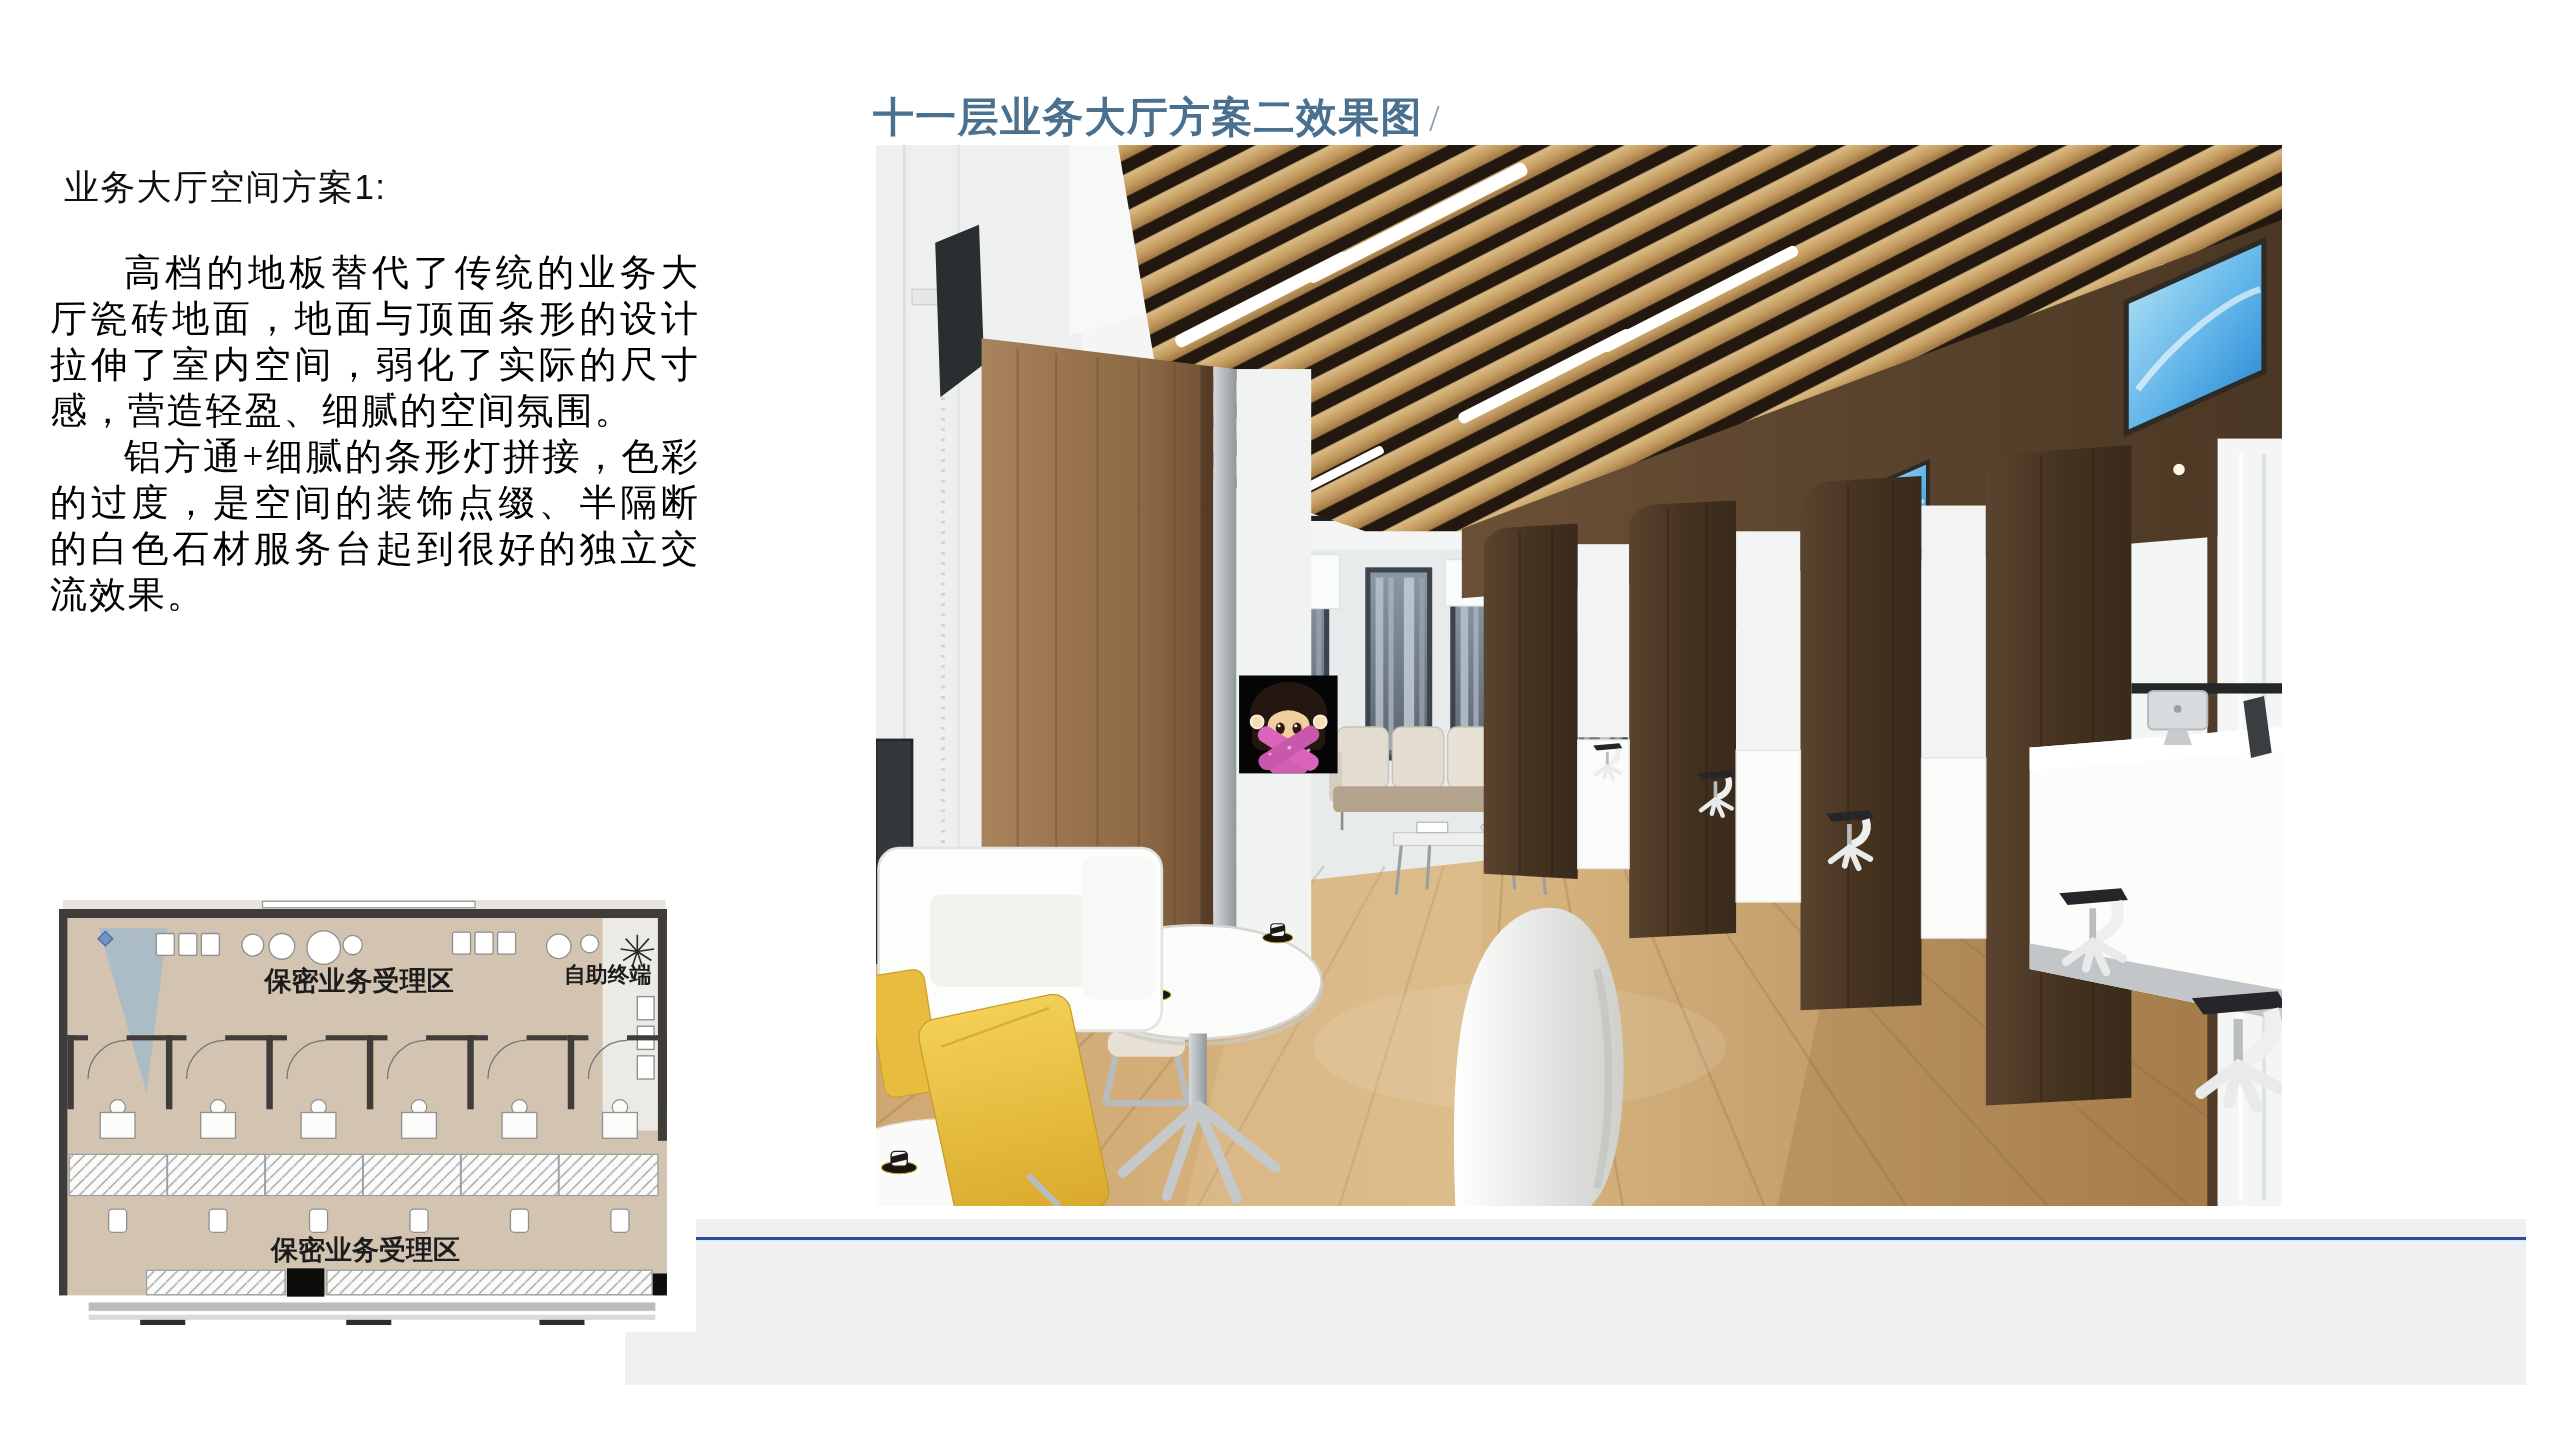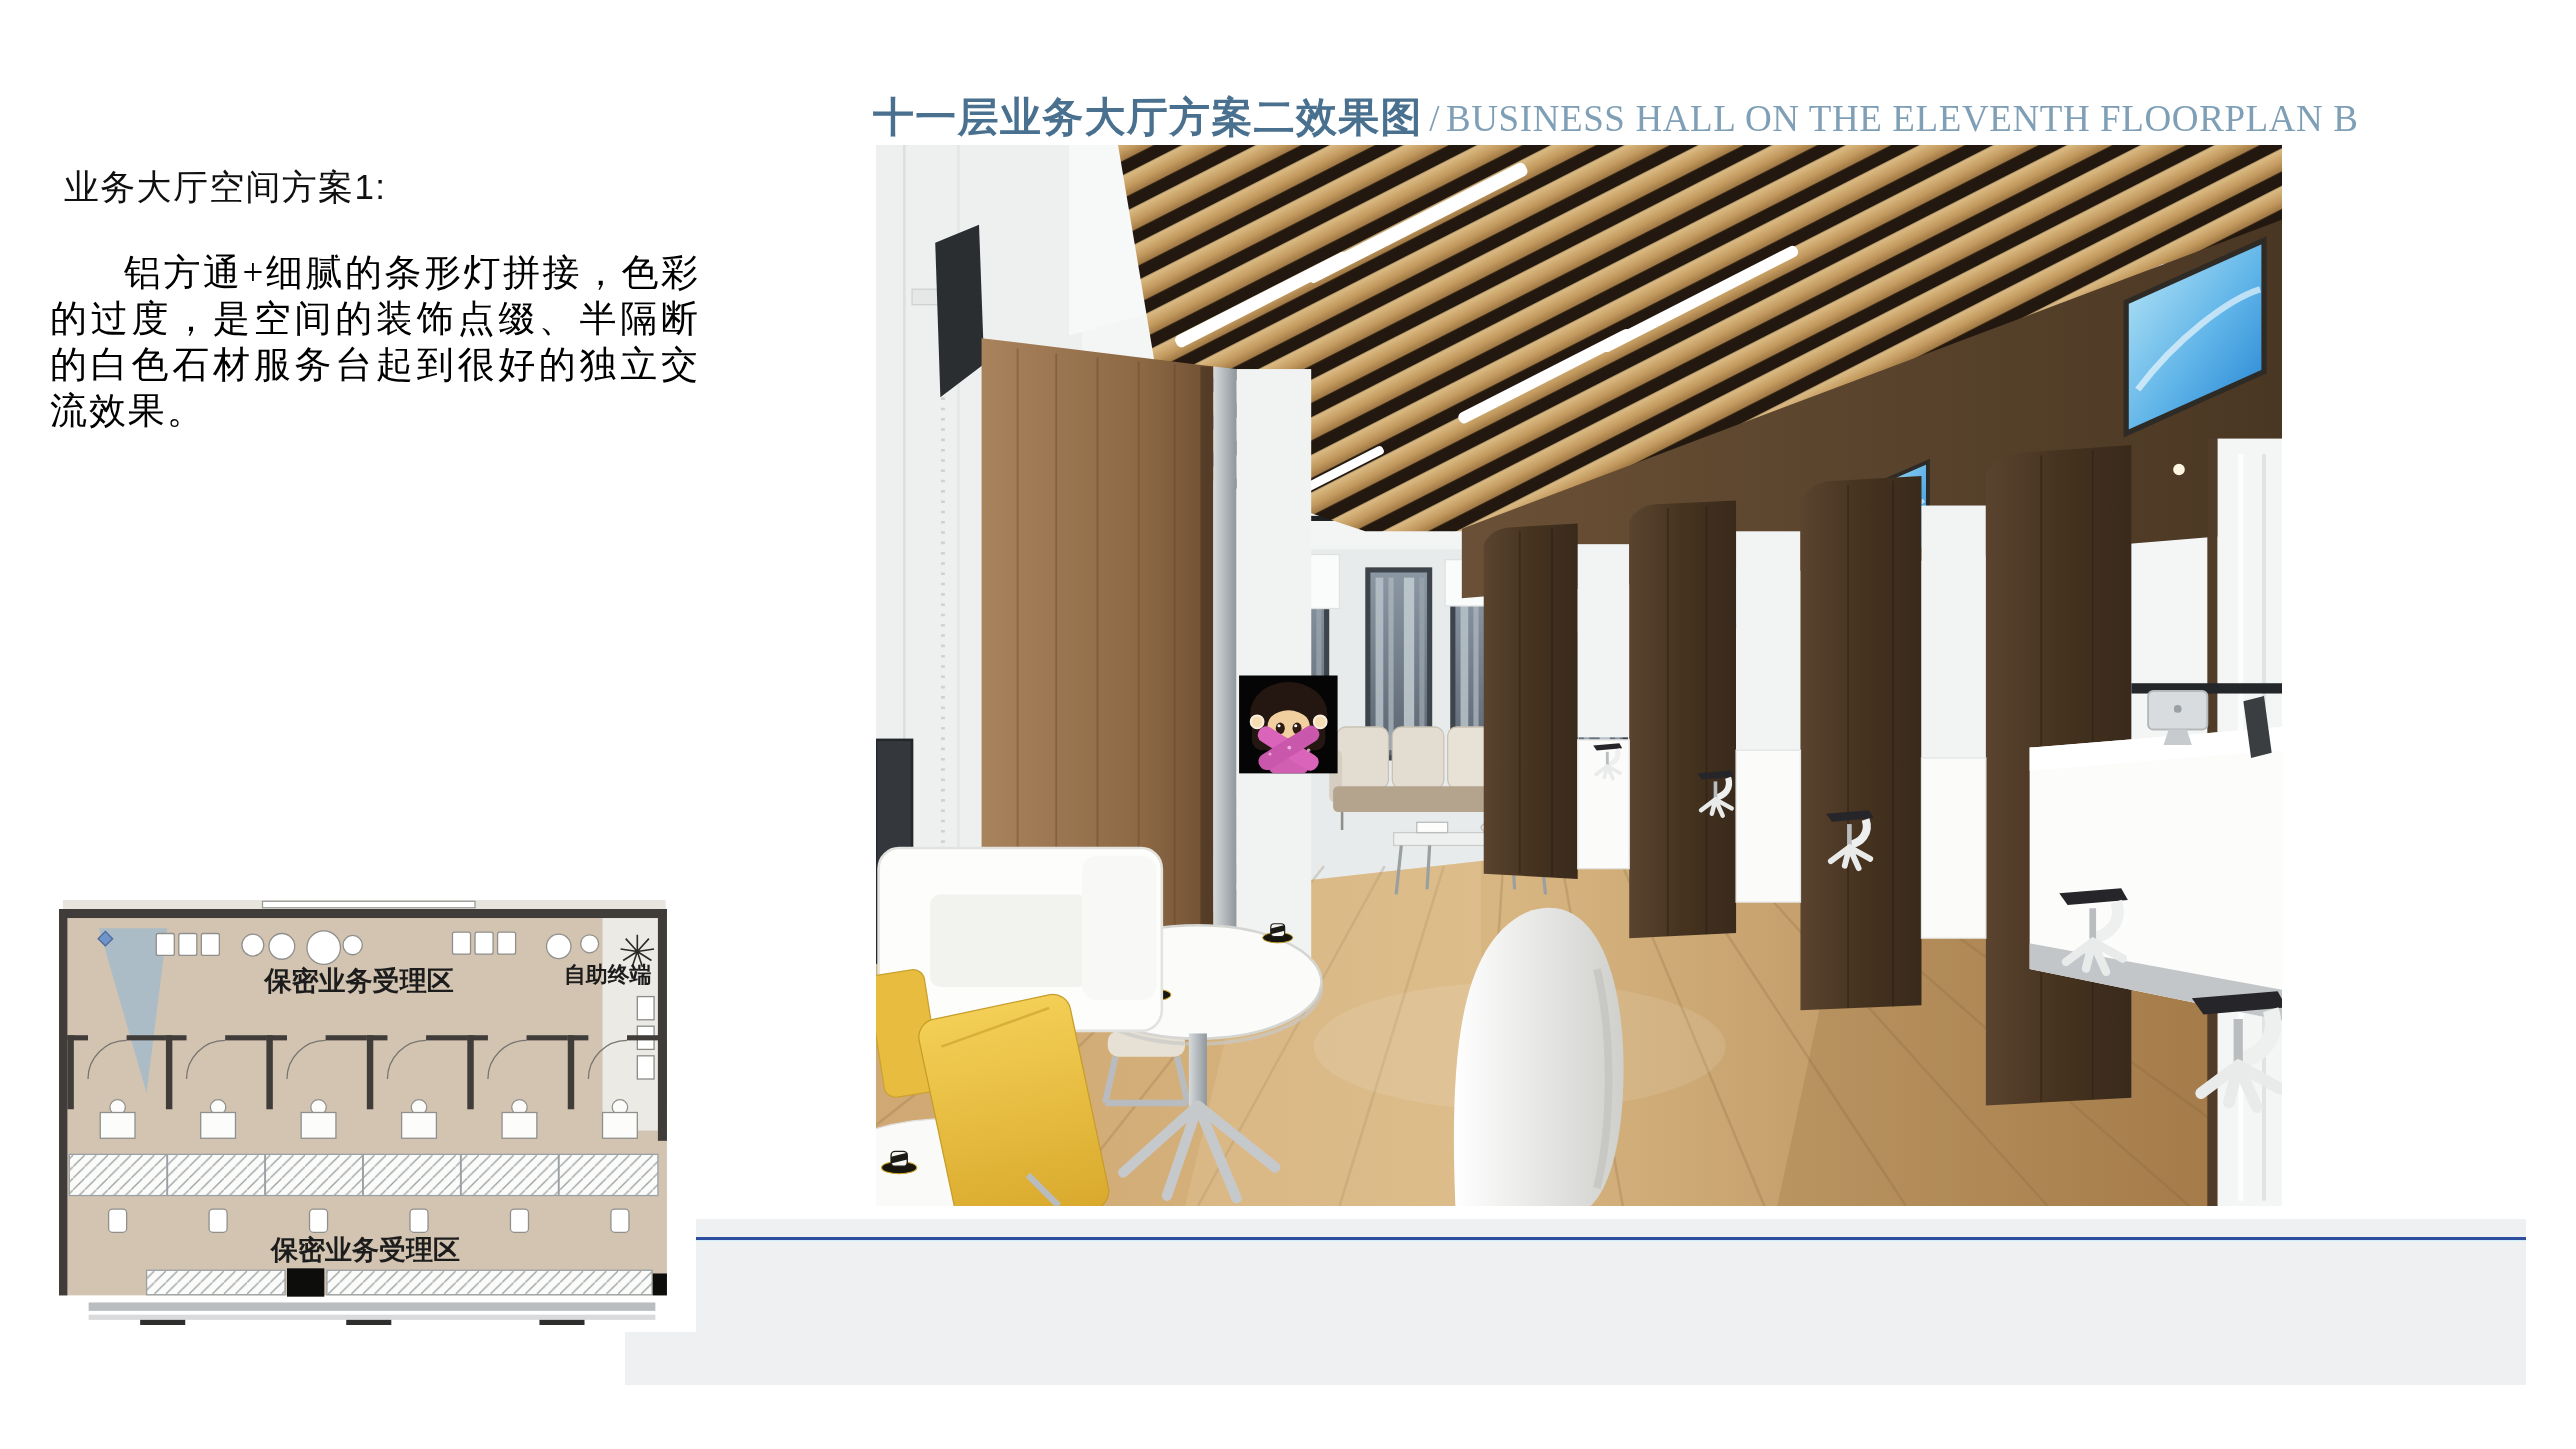--- a/index.html
+++ b/index.html
@@ -40,25 +40,25 @@
   .band-b{position:absolute;left:625px;top:1332px;width:1901px;height:53px;background:#eef0f1;}
 </style>
 </head>
 <body>
 
 <div class="slide">
 
   <div class="title">
     <span class="cn">十一层业务大厅方案二效果图</span>
     <span class="sep">/</span>
-    <span class="en">BUSINESS HALL ON THE ELEVENTH FLOORPLAN B</span>
   </div>
 
   <div class="heading">业务大厅空间方案1:</div>
   <div class="bodytext">
+    <p>高档的地板替代了传统的业务大厅瓷砖地面，地面与顶面条形的设计拉伸了室内空间，弱化了实际的尺寸感，营造轻盈、细腻的空间氛围。</p>
     <p>铝方通+细腻的条形灯拼接，色彩的过度，是空间的装饰点缀、半隔断的白色石材服务台起到很好的独立交流效果。</p>
   </div>
 
   <div class="plan">
     <svg viewBox="0 0 1014 660" preserveAspectRatio="none">
       <defs>
         <pattern id="hatch" width="18" height="18" patternUnits="userSpaceOnUse">
           <rect width="18" height="18" fill="#fbfbf9"></rect>
           <path d="M0,18 L18,0" stroke="#9aa0a3" stroke-width="2"></path>
         </pattern>

